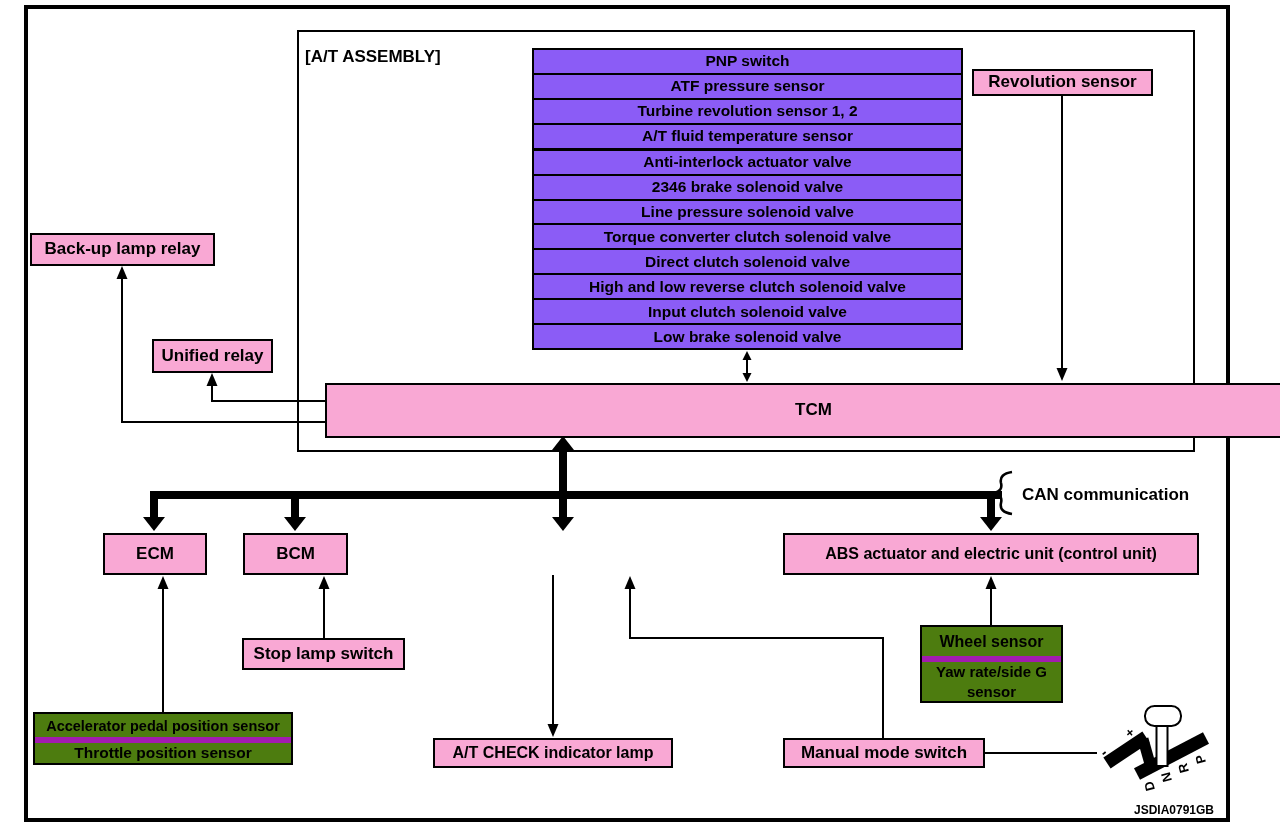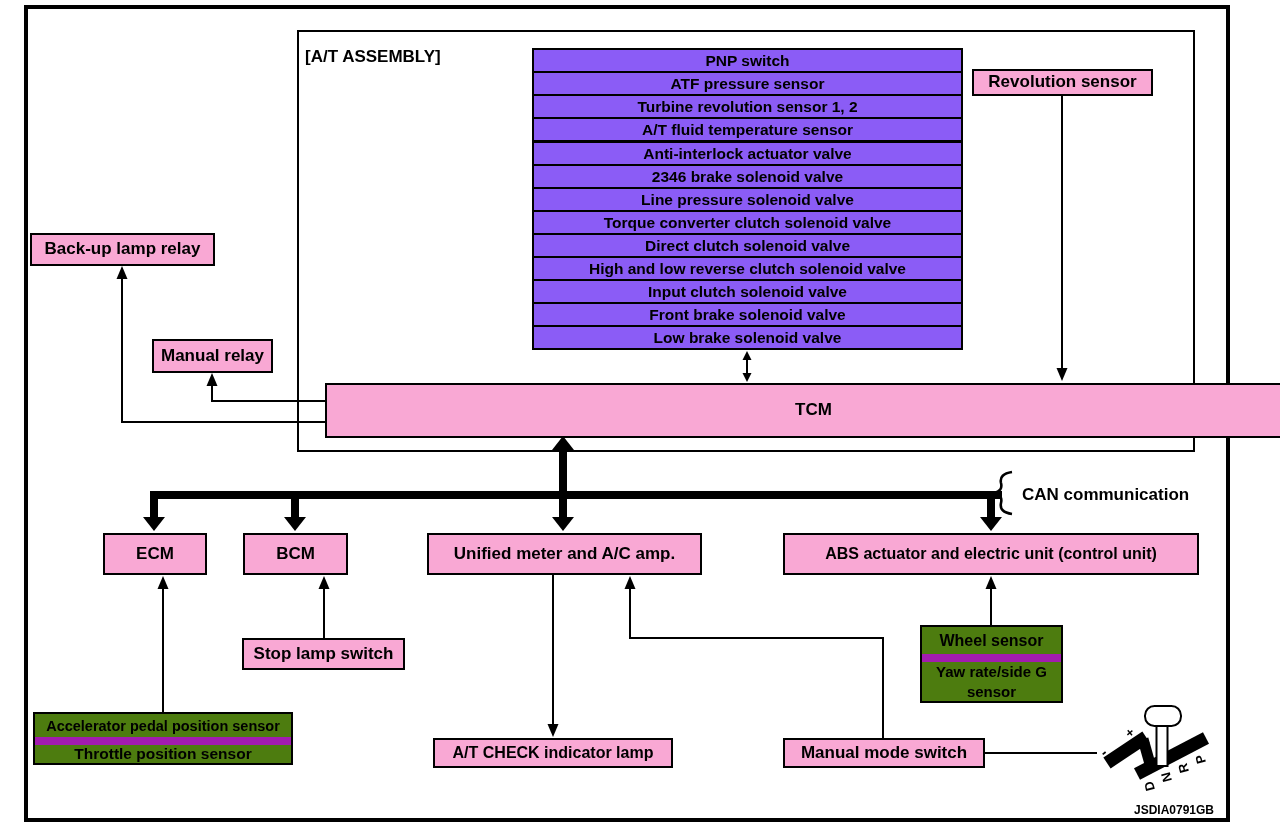--- a/index.html
+++ b/index.html
@@ -21,21 +21,21 @@
     font-weight:bold;font-size:15.5px;border-top:2px solid #000;
   }
   .tbl .row:first-child{border-top:none;}
   .tbl .row.sep-strong{border-top:3.5px solid #000;}
   .lbl{position:absolute;font-weight:bold;white-space:nowrap;}
   .f17{font-size:17px;}
   .f16{font-size:16px;}
   .stack{position:absolute;box-sizing:border-box;border:2px solid #000;background:#4d7c0f;
          display:flex;flex-direction:column;}
   .stack .srow{display:flex;align-items:center;justify-content:center;text-align:center;
-               font-weight:bold;border-top:8px solid #a21caf;}
+               font-weight:bold;border-top:6px solid #a21caf;}
   .stack .srow:first-child{border-top:none;}
 </style>
 </head>
 <body>
 
 <div class="stage">
 
   <svg width="1280" height="830" viewBox="0 0 1280 830">
 
     <rect x="26" y="7" width="1202" height="813" fill="none" stroke="#000" stroke-width="4"></rect>
@@ -134,37 +134,35 @@
     <div class="row">ATF pressure sensor</div>
     <div class="row">Turbine revolution sensor 1, 2</div>
     <div class="row">A/T fluid temperature sensor</div>
     <div class="row sep-strong">Anti-interlock actuator valve</div>
     <div class="row">2346 brake solenoid valve</div>
     <div class="row">Line pressure solenoid valve</div>
     <div class="row">Torque converter clutch solenoid valve</div>
     <div class="row">Direct clutch solenoid valve</div>
     <div class="row">High and low reverse clutch solenoid valve</div>
     <div class="row">Input clutch solenoid valve</div>
-    <div class="row">Front brake solenoid valve</div>
     <div class="row">Low brake solenoid valve</div>
   </div>
 
   <div class="box f17" style="left:972px;top:69px;width:181px;height:27px;">Revolution sensor</div>
 
   <div class="box f17" style="left:325px;top:383px;width:977px;height:55px;">TCM</div>
 
   <div class="box f17" style="left:30px;top:233px;width:185px;height:33px;">Back-up lamp relay</div>
 
-  <div class="box f17" style="left:152px;top:339px;width:121px;height:34px;">Manual relay</div>
+  <div class="box f17" style="left:152px;top:339px;width:121px;height:34px;">Unified relay</div>
 
   <div class="lbl f17" style="left:1022px;top:485px;">CAN communication</div>
 
   <div class="box f17" style="left:103px;top:533px;width:104px;height:42px;">ECM</div>
   <div class="box f17" style="left:243px;top:533px;width:105px;height:42px;">BCM</div>
-  <div class="box f17" style="left:427px;top:533px;width:275px;height:42px;">Unified meter and A/C amp.</div>
   <div class="box f16" style="left:783px;top:533px;width:416px;height:42px;">ABS actuator and electric unit (control unit)</div>
 
   <div class="box f17" style="left:242px;top:638px;width:163px;height:32px;">Stop lamp switch</div>
 
   <div class="stack" style="left:33px;top:712px;width:260px;height:53px;">
     <div class="srow" style="height:23px;font-size:14.5px;">Accelerator pedal position sensor</div>
     <div class="srow" style="flex:1;font-size:15.5px;">Throttle position sensor</div>
   </div>
 
   <div class="box f16" style="left:433px;top:738px;width:240px;height:30px;">A/T CHECK indicator lamp</div>

